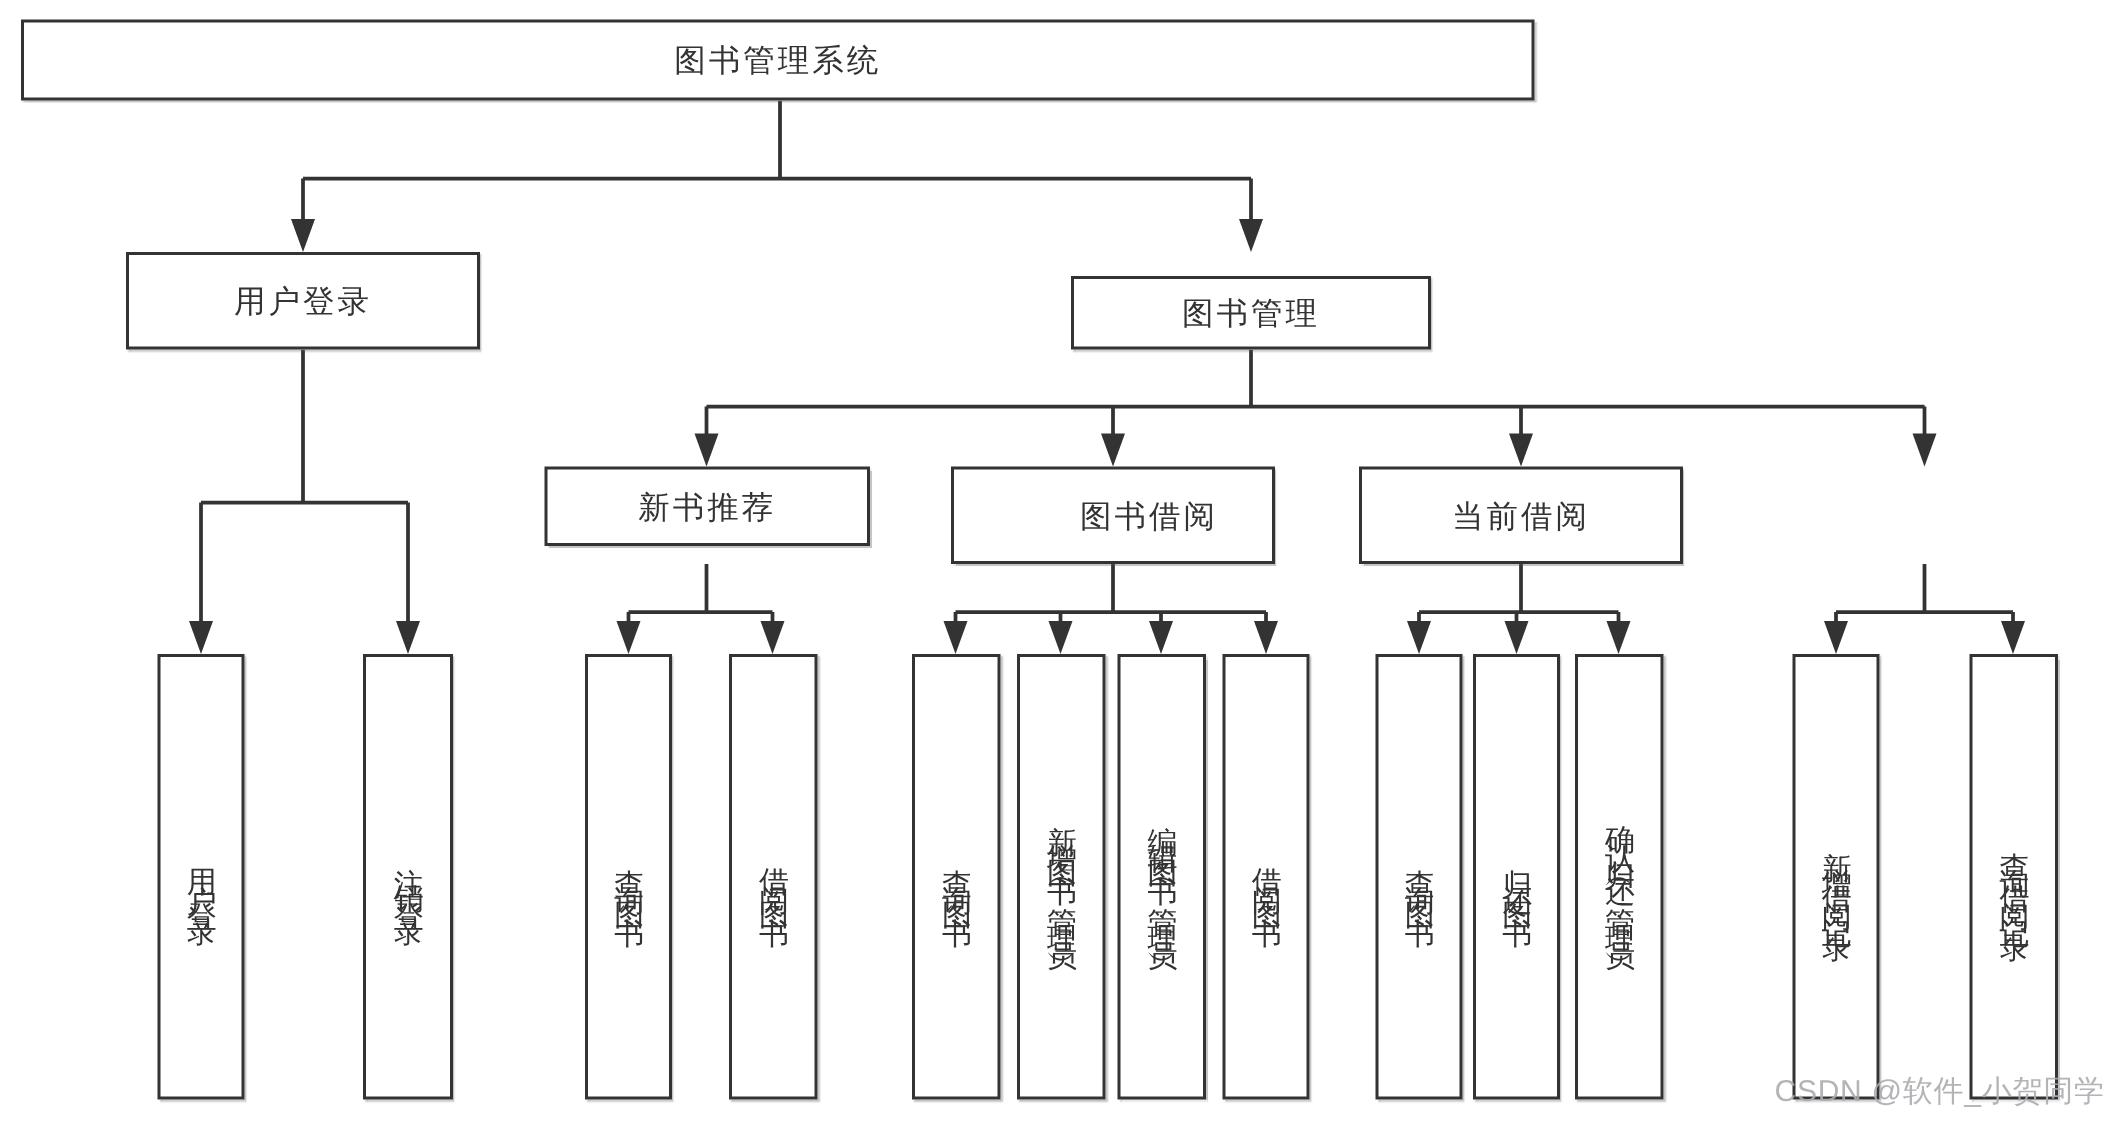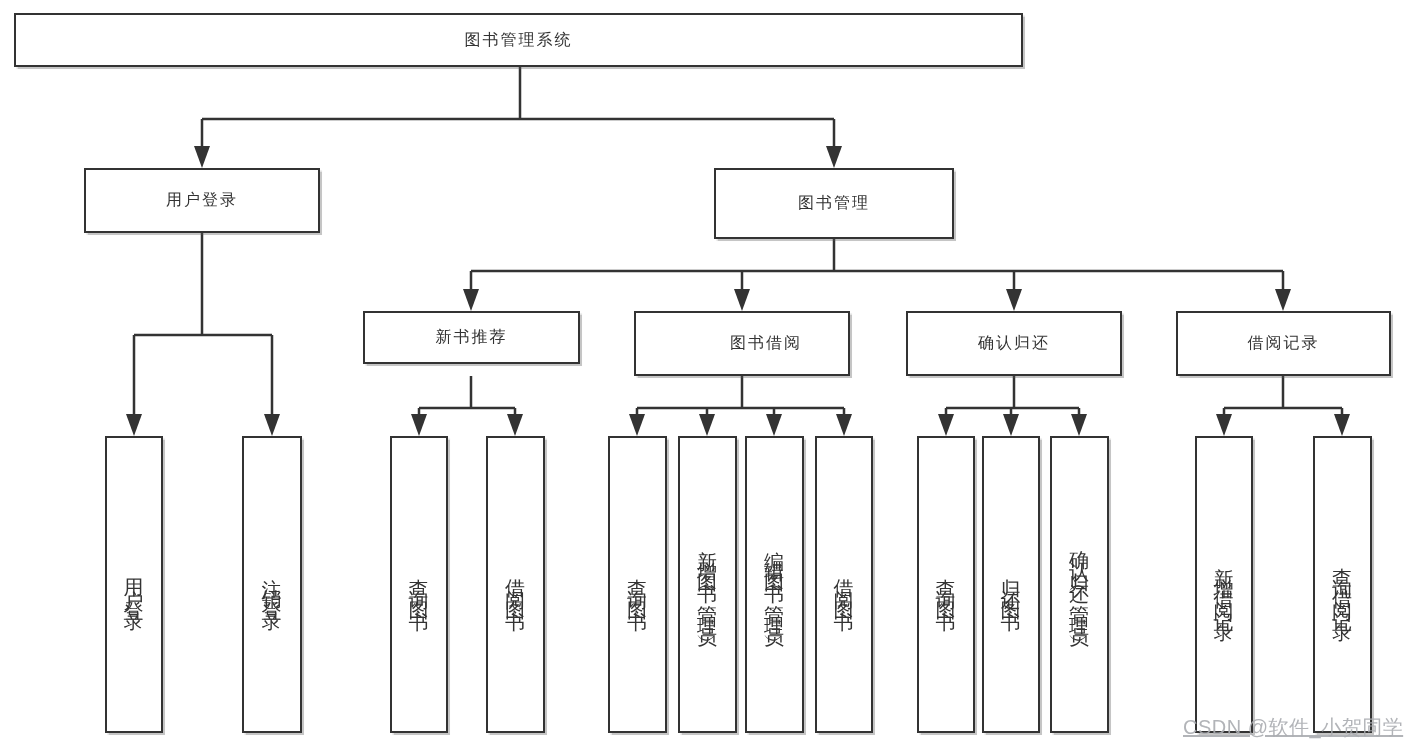--- a/index.html
+++ b/index.html
@@ -27,42 +27,41 @@
     position: absolute;
     box-sizing: border-box;
     background: #ffffff;
     border: 2px solid #333333;
     box-shadow: 1.5px 1.5px 1px rgba(90,90,90,0.35);
     display: flex;
     align-items: center;
     justify-content: center;
   }
   .node.h span {
-    font-size: 16px;
+    font-size: 21px;
     letter-spacing: 2px;
     white-space: nowrap;
   }
   .node.v .vtext {
     writing-mode: vertical-rl;
     text-orientation: mixed;
     font-size: 20px;
     letter-spacing: 11px;
     line-height: 1;
     white-space: nowrap;
   }
   .watermark {
     position: absolute;
     left: 1183px;
     top: 714px;
     font-size: 20px;
     color: rgba(170,172,176,0.9);
     letter-spacing: 0.5px;
     white-space: nowrap;
     z-index: 5;
-    text-decoration: underline;
   }
 </style>
 </head>
 <body>
 
 <div class="stage">
 
   <svg class="wires" viewBox="0 0 1405 747" aria-hidden="true">
     <g stroke="#333333" stroke-width="2.5" fill="none">
       <path d="M520 67 V119 M202 119 H834 M202 119 V150 M834 119 V150"></path>
@@ -96,35 +95,32 @@
     </g>
   </svg>
 
   <div class="node h" style="left:14px; top:13px; width:1009px; height:54px;">
     <span>图书管理系统</span>
   </div>
 
   <div class="node h" style="left:84px; top:168px; width:236px; height:65px;">
     <span>用户登录</span>
   </div>
-  <div class="node h" style="left:714px; top:168px; width:240px; height:71px;">
+  <div class="node h" style="left:714px; top:184px; width:240px; height:49px;">
     <span>图书管理</span>
   </div>
 
   <div class="node h" style="left:363px; top:311px; width:217px; height:53px;">
     <span>新书推荐</span>
   </div>
   <div class="node h" style="left:634px; top:311px; width:216px; height:65px;padding-left:48px;">
     <span>图书借阅</span>
   </div>
   <div class="node h" style="left:906px; top:311px; width:216px; height:65px;">
-    <span>确认归还</span>
-  </div>
-  <div class="node h" style="left:1176px; top:311px; width:215px; height:65px;">
-    <span>借阅记录</span>
+    <span>当前借阅</span>
   </div>
 
   <div class="node v" style="left:105px; top:436px; width:58px; height:297px;">
     <span class="vtext">用户登录</span>
   </div>
   <div class="node v" style="left:242px; top:436px; width:60px; height:297px;">
     <span class="vtext">注销登录</span>
   </div>
 
   <div class="node v" style="left:390px; top:436px; width:58px; height:297px;">

